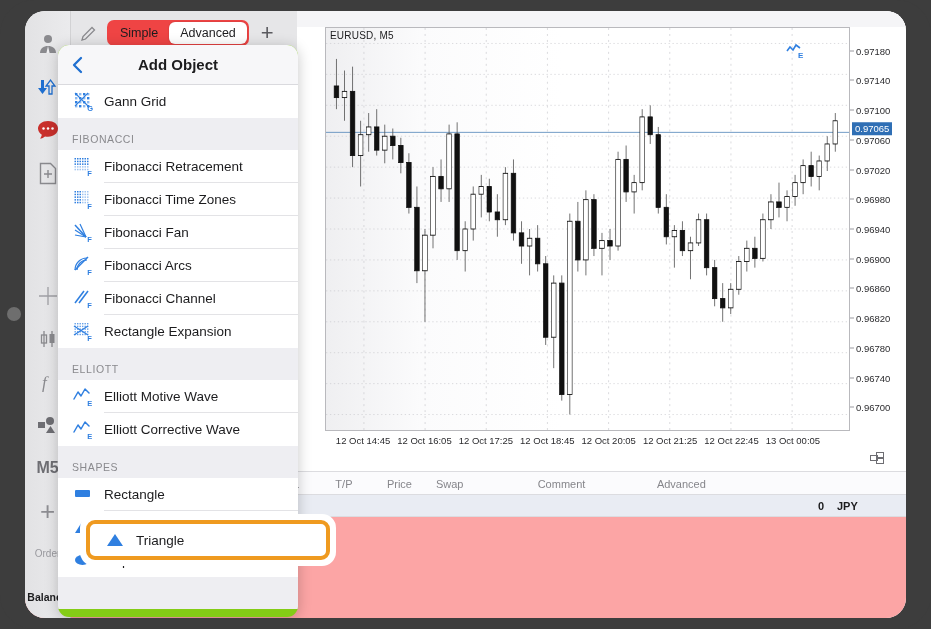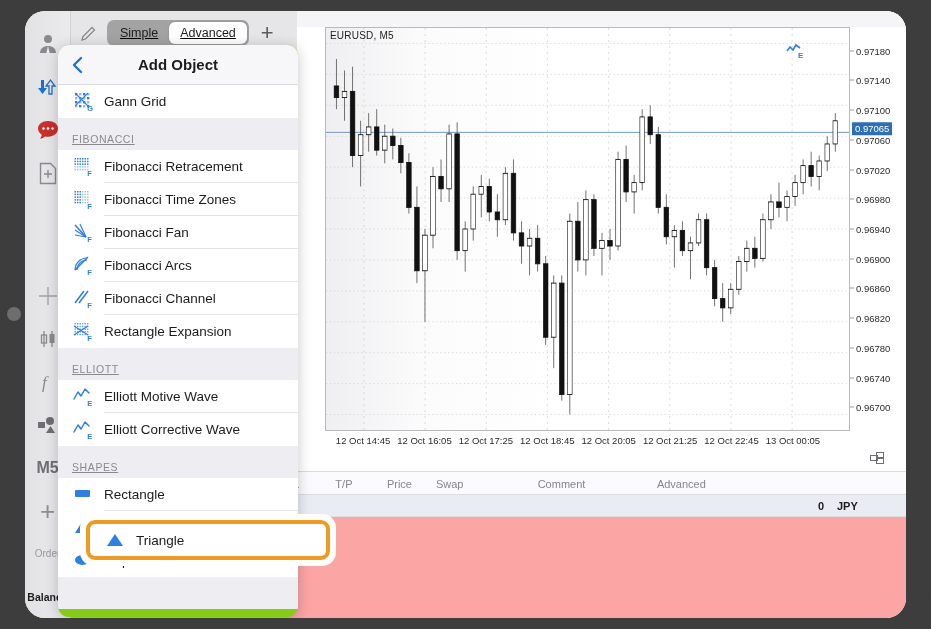--- a/index.html
+++ b/index.html
@@ -125,24 +125,23 @@
   }
 
   
   #tabbar {
     position: absolute; left: 46px; top: 0; width: 226px; height: 44px;
     background: #e6e6e8;
     display: flex; align-items: center;
   }
   #pencil-icon { width: 34px; display: flex; justify-content: center; }
   #seg {
-    display: flex; background: #a3a3a3;
+    display: flex; background: #ef4444;
     border-radius: 7px; padding: 2px; height: 26px;
     margin-left: 2px;
-    text-decoration: underline;
   }
   .seg-item {
     font-size: 12.5px; color: #1c1c1e;
     padding: 0 11px; line-height: 22px; border-radius: 6px;
   }
   .seg-item.active { background: #ffffff; box-shadow: 0 0 2px rgba(0,0,0,.2); }
   #tab-plus {
     margin-left: 12px; font-size: 22px; font-weight: 200;
     color: #5a5a5f; line-height: 1;
   }
@@ -186,21 +185,20 @@
   .row.sep::after {
     content: ""; position: absolute; left: 46px; right: 0; bottom: 0;
     height: 1px; background: #e3e3e6;
   }
   .grouphdr {
     height: 32px; background: #eeeef2;
     display: flex; align-items: flex-end;
     padding: 0 0 5px 14px;
     font-size: 10.5px; color: #8a8a8e;
     letter-spacing: .6px;
-    text-decoration: underline;
   }
   #po-footer { height: 32px; background: #eeeef2; }
 
   
   #hl-halo {
     position: absolute; left: 55px; top: 503px;
     width: 256px; height: 52px;
     background: #ffffff; border-radius: 14px;
     z-index: 40;
   }

